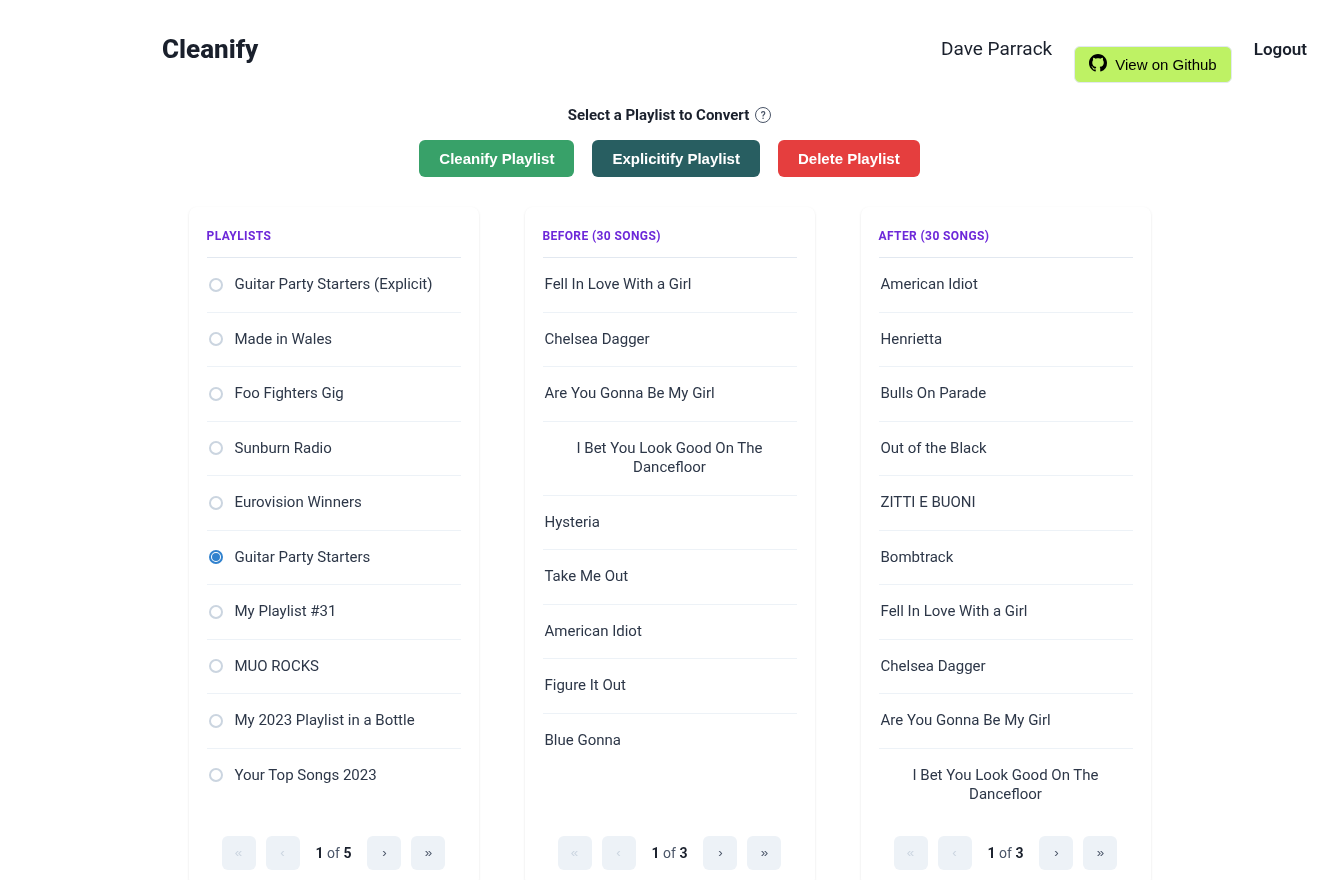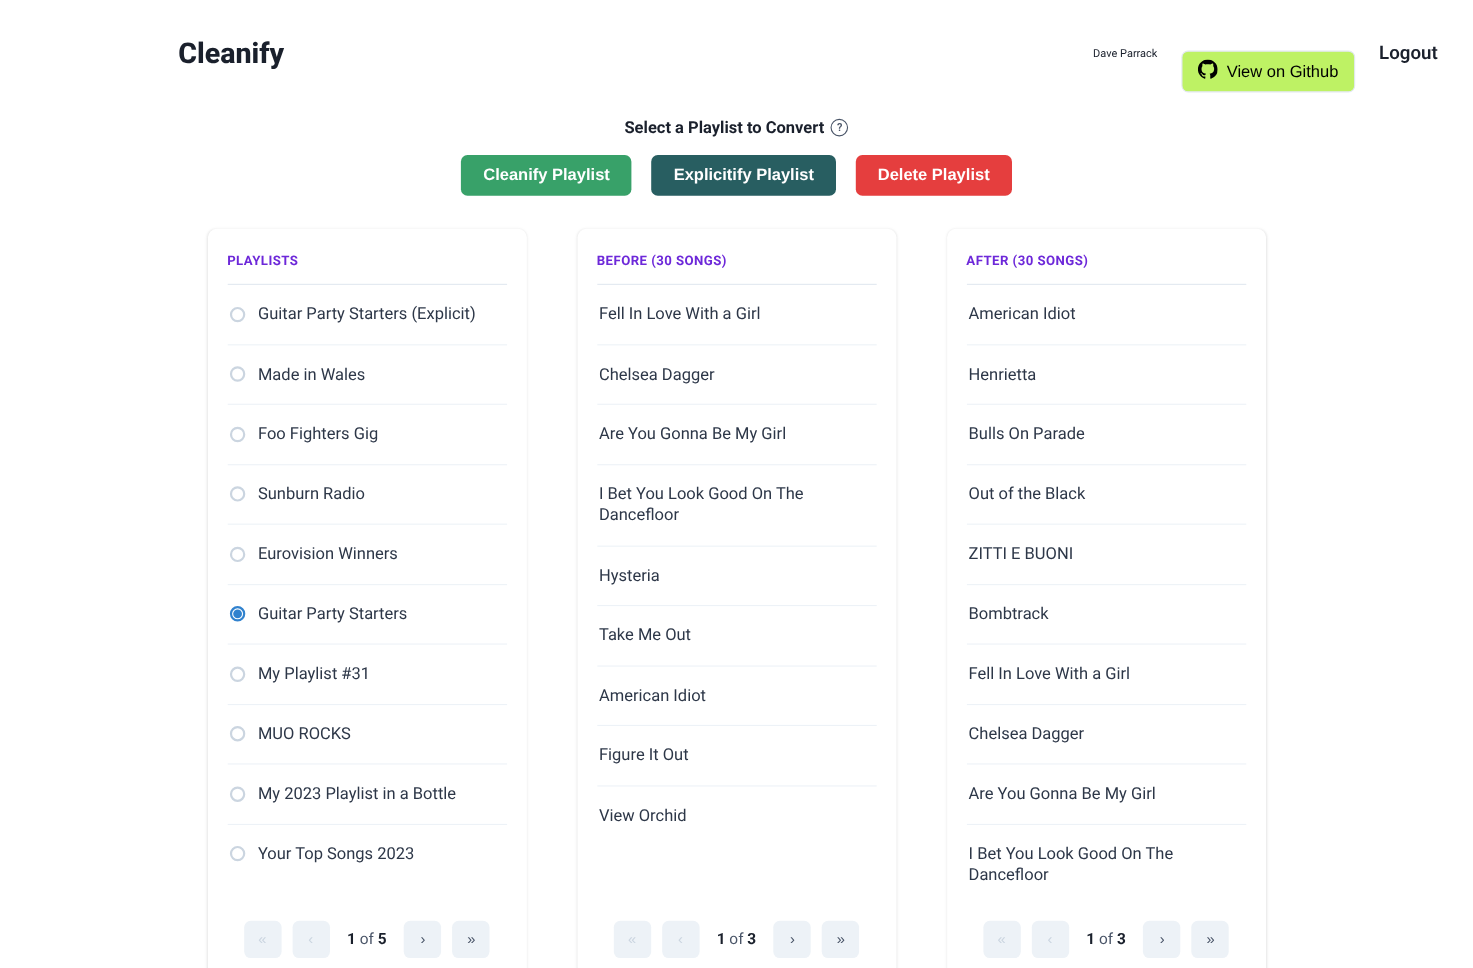--- a/index.html
+++ b/index.html
@@ -21,21 +21,21 @@
   .brand {
     font-size: 26px;
     font-weight: 800;
     padding-left: 130px;
   }
   .top-right {
     display: flex;
     align-items: center;
     gap: 22px;
   }
-  .user-name { font-size: 10px; color: #1a202c; }
+  .user-name { font-size: 19px; color: #1a202c; }
   .gh-btn {
     display: flex;
     align-items: center;
     gap: 8px;
     border: 1px solid #e2e8f0;
     border-radius: 6px;
     padding: 7px 14px;
     background: #bef264;
     font-size: 15px;
     cursor: pointer;
@@ -124,20 +124,21 @@
   .list { flex: 1; }
   .list-item {
     padding: 17px 2px;
     border-bottom: 1px solid #edf2f7;
     font-size: 15px;
     color: #2d3748;
     display: flex;
     align-items: center;
     gap: 12px;
     line-height: 1.3;
+    text-align: center;
   }
   .list-item:last-child { border-bottom: none; }
   .radio {
     width: 14px; height: 14px;
     border: 2px solid #cbd5e0;
     border-radius: 50%;
     flex-shrink: 0;
     display: inline-block;
     position: relative;
   }
@@ -292,21 +293,21 @@
         <div class="list-item">
           <span>Take Me Out</span>
         </div>
         <div class="list-item">
           <span>American Idiot</span>
         </div>
         <div class="list-item">
           <span>Figure It Out</span>
         </div>
         <div class="list-item">
-          <span>View Orchid</span>
+          <span>Blue Gonna</span>
         </div>
       </div>
     <div class="pager">
       <button class="pager-btn disabled">
         <span>«</span>
       </button>
       <button class="pager-btn disabled">
         <span>‹</span>
       </button>
       <span class="pager-text">

